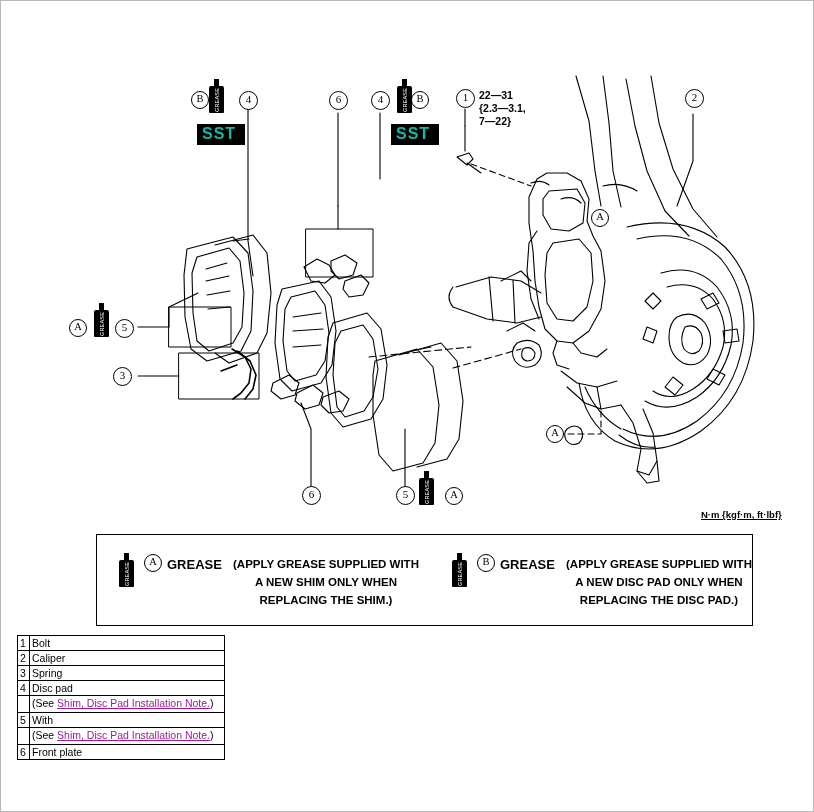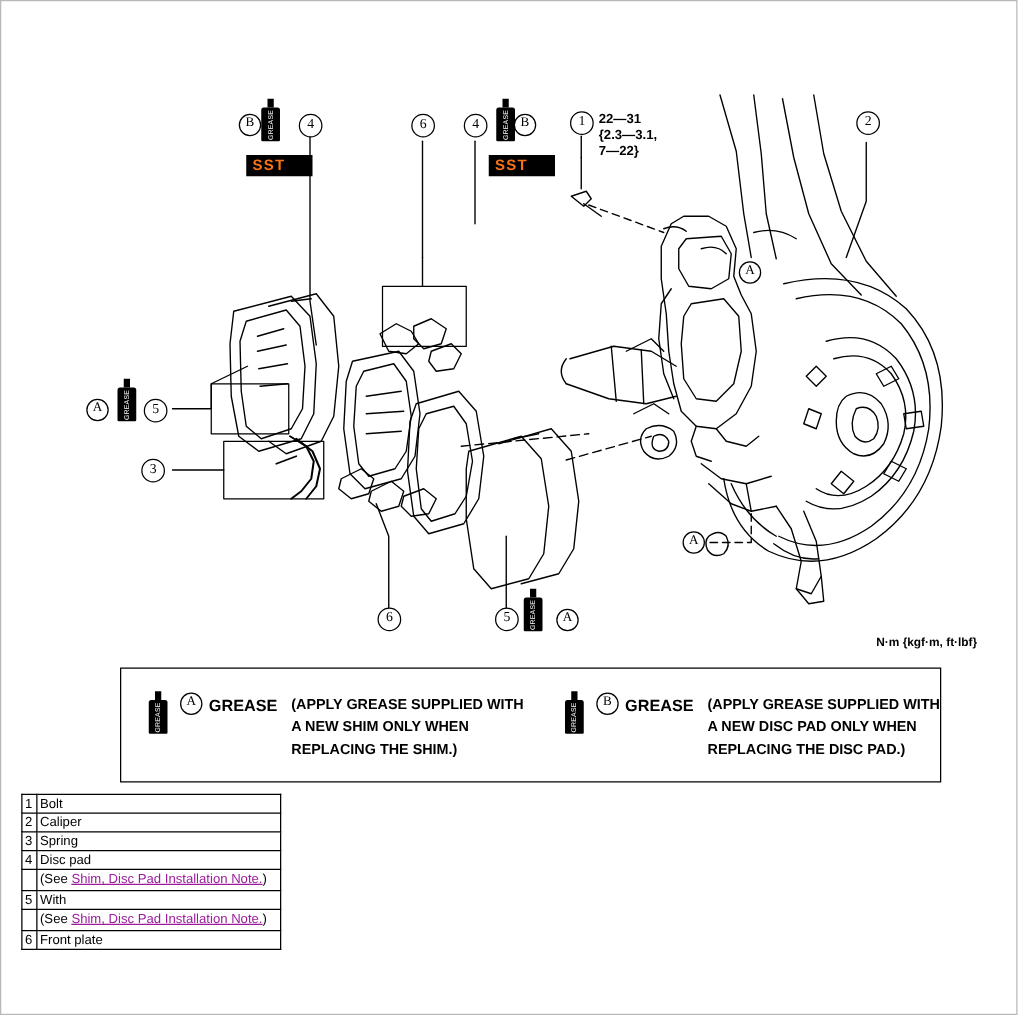--- a/index.html
+++ b/index.html
@@ -60,24 +60,24 @@
     font-size: 11px;
     text-align: center;
     line-height: 15px;
     background: #fff;
     color: #000;
     font-family: "Liberation Serif", serif;
   }
   .sst {
     position: absolute;
     background: #000;
-    color: #f97316;
-    font-size: 12px;
+    color: #14b8a6;
+    font-size: 16px;
     font-weight: bold;
-    padding: 1px 22px 2px 5px;
+    padding: 1px 9px 2px 5px;
     letter-spacing: 1px;
     font-family: "Liberation Sans", sans-serif;
   }
   
   .tube {
     position: absolute;
     width: 15px;
     height: 34px;
   }
   .tube .cap {
@@ -119,20 +119,21 @@
     background: #fff;
   }
   .legend-text {
     position: absolute;
     font-size: 11.5px;
     font-weight: bold;
     line-height: 1.55;
     white-space: pre;
     color: #000;
     font-family: "Liberation Sans", sans-serif;
+    text-align: center;
   }
   .grease-word {
     position: absolute;
     font-size: 13px;
     font-weight: bold;
     color: #000;
   }
   
   #parts-table {
     position: absolute;
@@ -164,20 +165,21 @@
     color: #9b1b9b;
     text-decoration: underline;
     cursor: pointer;
   }
   .nm-label {
     position: absolute;
     font-size: 9.5px;
     font-weight: bold;
     color: #000;
     white-space: pre;
+    text-decoration: underline;
   }
   .torque-txt {
     position: absolute;
     font-size: 10.5px;
     font-weight: bold;
     line-height: 1.25;
     white-space: pre;
     color: #000;
   }
   .letter-circ {

